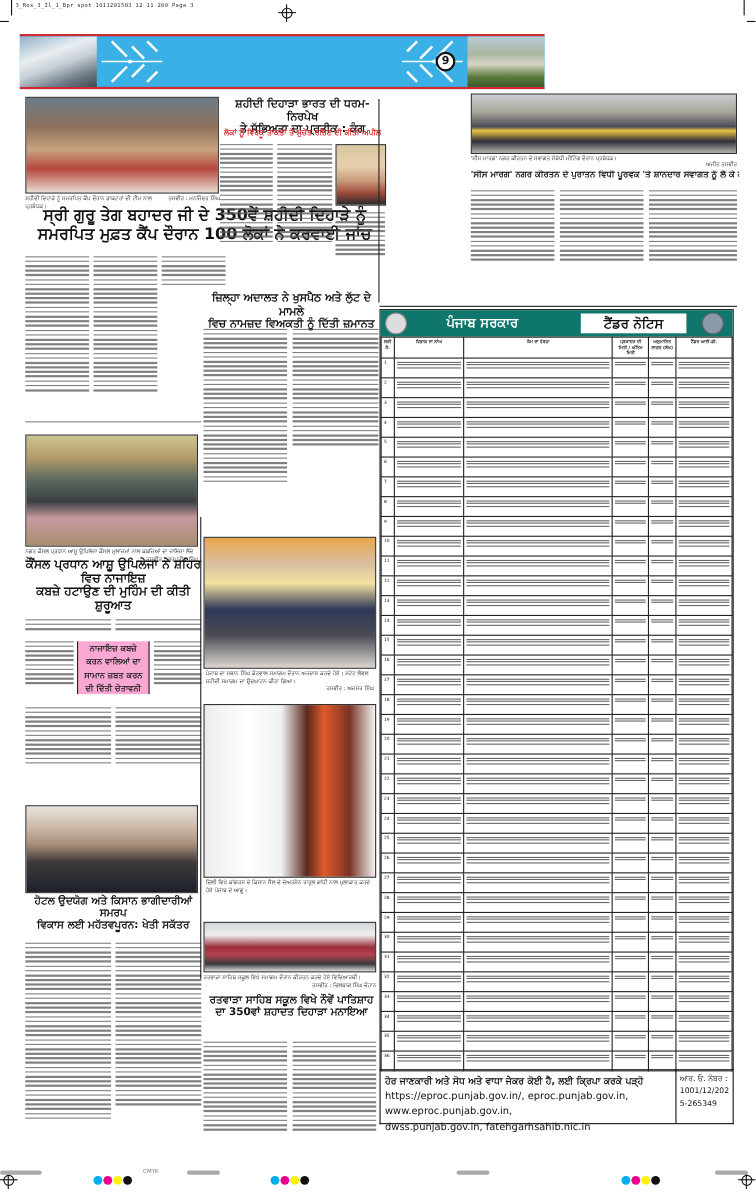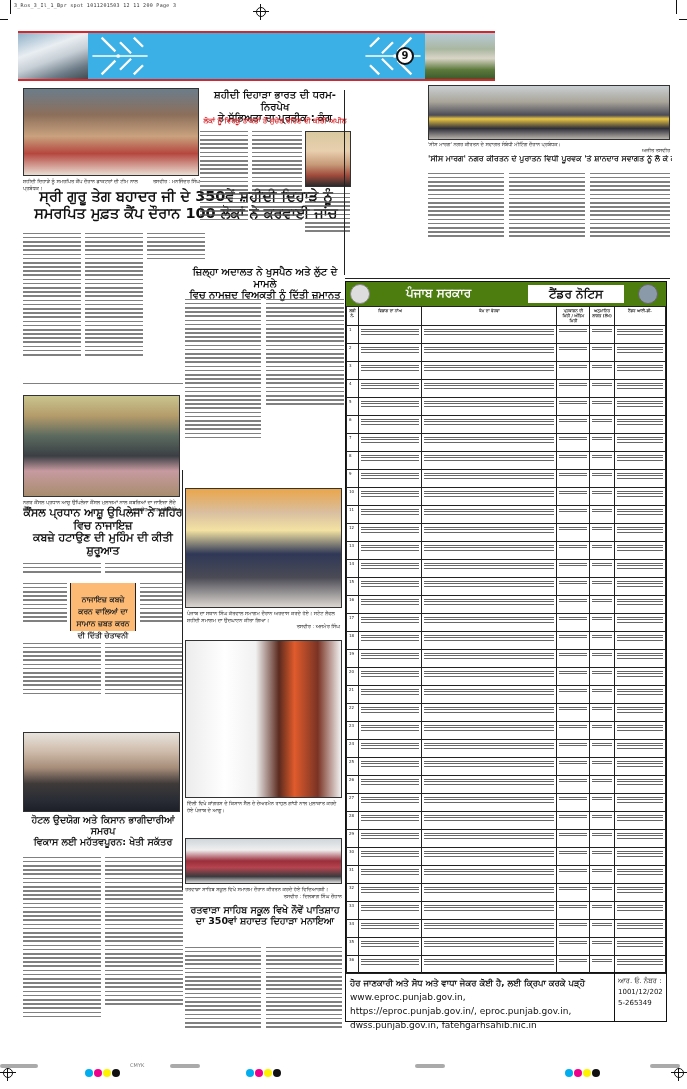--- a/index.html
+++ b/index.html
@@ -34,42 +34,42 @@
   .caption { position: absolute; font-size: 5px; line-height: 6.5px; color: #222; }
   .headline { position: absolute; font-weight: bold; color: #111; text-align: center; line-height: 1.15; }
   .subhead-red { position: absolute; font-size: 7px; color: #d6262b; font-weight: bold; text-align: center; }
   .body-text { position: absolute; }
   .line { height: 1.6px; background: #555; margin: 2.6px 0; opacity: 0.75; }
   .rule-v { position: absolute; width: 1px; background: #222; }
   .rule-h { position: absolute; height: 1px; background: #222; }
 
   
   .tender { position: absolute; left: 345px; top: 281px; width: 322px; height: 692px; border: 1px solid #111; background: #fff; }
-  .tender-head { position: absolute; left: 0; top: 0; width: 100%; height: 24px; background: #4d7c0f; }
+  .tender-head { position: absolute; left: 0; top: 0; width: 100%; height: 24px; background: #0f766e; }
   .tender-emblem-l { position: absolute; left: 4px; top: 2px; width: 20px; height: 20px; border-radius: 50%; background: #ddd; border: 1px solid #888; }
   .tender-emblem-r { position: absolute; right: 8px; top: 2px; width: 20px; height: 20px; border-radius: 50%; background: #8a9aa8; border: 1px solid #666; }
   .tender-gov { position: absolute; left: 60px; top: 4px; font-size: 12px; font-weight: bold; color: #fff; }
   .tender-title-box { position: absolute; left: 182px; top: 3px; width: 96px; height: 18px; background: #fff; font-size: 12px; font-weight: bold; text-align: center; line-height: 18px; color: #111; }
   table.tt { position: absolute; left: 0; top: 24px; width: 100%; border-collapse: collapse; font-size: 3.5px; }
   table.tt th, table.tt td { border: 1px solid #222; padding: 1px 2px; vertical-align: top; }
   table.tt th { height: 19px; font-weight: bold; text-align: center; font-size: 4px; }
   table.tt td { height: 18px; }
   .cell-lines .line { height: 1.1px; margin: 1.6px 0; background: #333; }
 
   .footer-big { position: absolute; left: 345px; top: 972px; width: 322px; height: 50px; border: 1px solid #111; border-top: none; }
   .footer-text { position: absolute; left: 4px; top: 4px; width: 260px; font-size: 9px; line-height: 14px; color: #111; }
   .footer-text .url { font-size: 9px; }
   .footer-ref { position: absolute; left: 272px; top: 4px; width: 46px; font-size: 7px; line-height: 11px; }
   .footer-divider { position: absolute; left: 268px; top: 0; width: 1px; height: 100%; background: #111; }
 
   .colorbar { position: absolute; top: 1062px; height: 8px; }
   .dot { display: inline-block; width: 8px; height: 8px; border-radius: 50%; margin-right: 1px; }
   .greybar { position: absolute; top: 1064px; height: 4px; background: #aaa; border-radius: 2px; }
 
-  .boxed-quote { position: absolute; left: 70px; top: 583px; width: 66px; height: 48px; background: #fdba74; border-left: 1px solid #222; border-right: 1px solid #222; text-align: center; font-size: 7.5px; line-height: 12px; font-weight: bold; color: #222; padding-top: 11px; }
+  .boxed-quote { position: absolute; left: 70px; top: 583px; width: 66px; height: 48px; background: #f9a8d4; border-left: 1px solid #222; border-right: 1px solid #222; text-align: center; font-size: 7.5px; line-height: 12px; font-weight: bold; color: #222; padding-top: 1px; }
 </style>
 </head>
 <body>
 
 <div class="slug">3_Ros_3_Il_1_Bpr spot  1011201503  12 11 200  Page 3</div>
 <div class="crop" style="left:10px;top:0;width:1px;height:14px;"></div>
 <div class="crop" style="left:0;top:19px;width:8px;height:1px;"></div>
 <div class="crop" style="left:676px;top:0;width:1px;height:14px;"></div>
 <div class="crop" style="left:679px;top:19px;width:8px;height:1px;"></div>
 <div class="reg" style="left:253px;top:4px;">
@@ -1556,22 +1556,22 @@
             <div class="line"></div>
             <div class="line"></div>
           </td>
         </tr>
       </tbody>
   </table>
 </div>
 <div class="footer-big">
   <div class="footer-text">
     <div style="font-weight:bold;font-size:8.5px;">ਹੋਰ ਜਾਣਕਾਰੀ ਅਤੇ ਸੋਧ ਅਤੇ ਵਾਧਾ ਜੇਕਰ ਕੋਈ ਹੈ, ਲਈ ਕ੍ਰਿਪਾ ਕਰਕੇ ਪੜ੍ਹੋ</div>
+    <div class="url">https://eproc.punjab.gov.in/, eproc.punjab.gov.in,</div>
     <div class="url">www.eproc.punjab.gov.in,</div>
-    <div class="url">https://eproc.punjab.gov.in/, eproc.punjab.gov.in,</div>
     <div class="url">dwss.punjab.gov.in, fatehgarhsahib.nic.in</div>
   </div>
   <div class="footer-divider"></div>
   <div class="footer-ref">
     <div>ਆਰ. ਓ. ਨੰਬਰ :</div>
     <div style="word-break:break-all;">1001/12/2025-265349</div>
   </div>
 </div>
 
 <div class="rule-v" style="left:182px;top:470px;height:420px;"></div>

